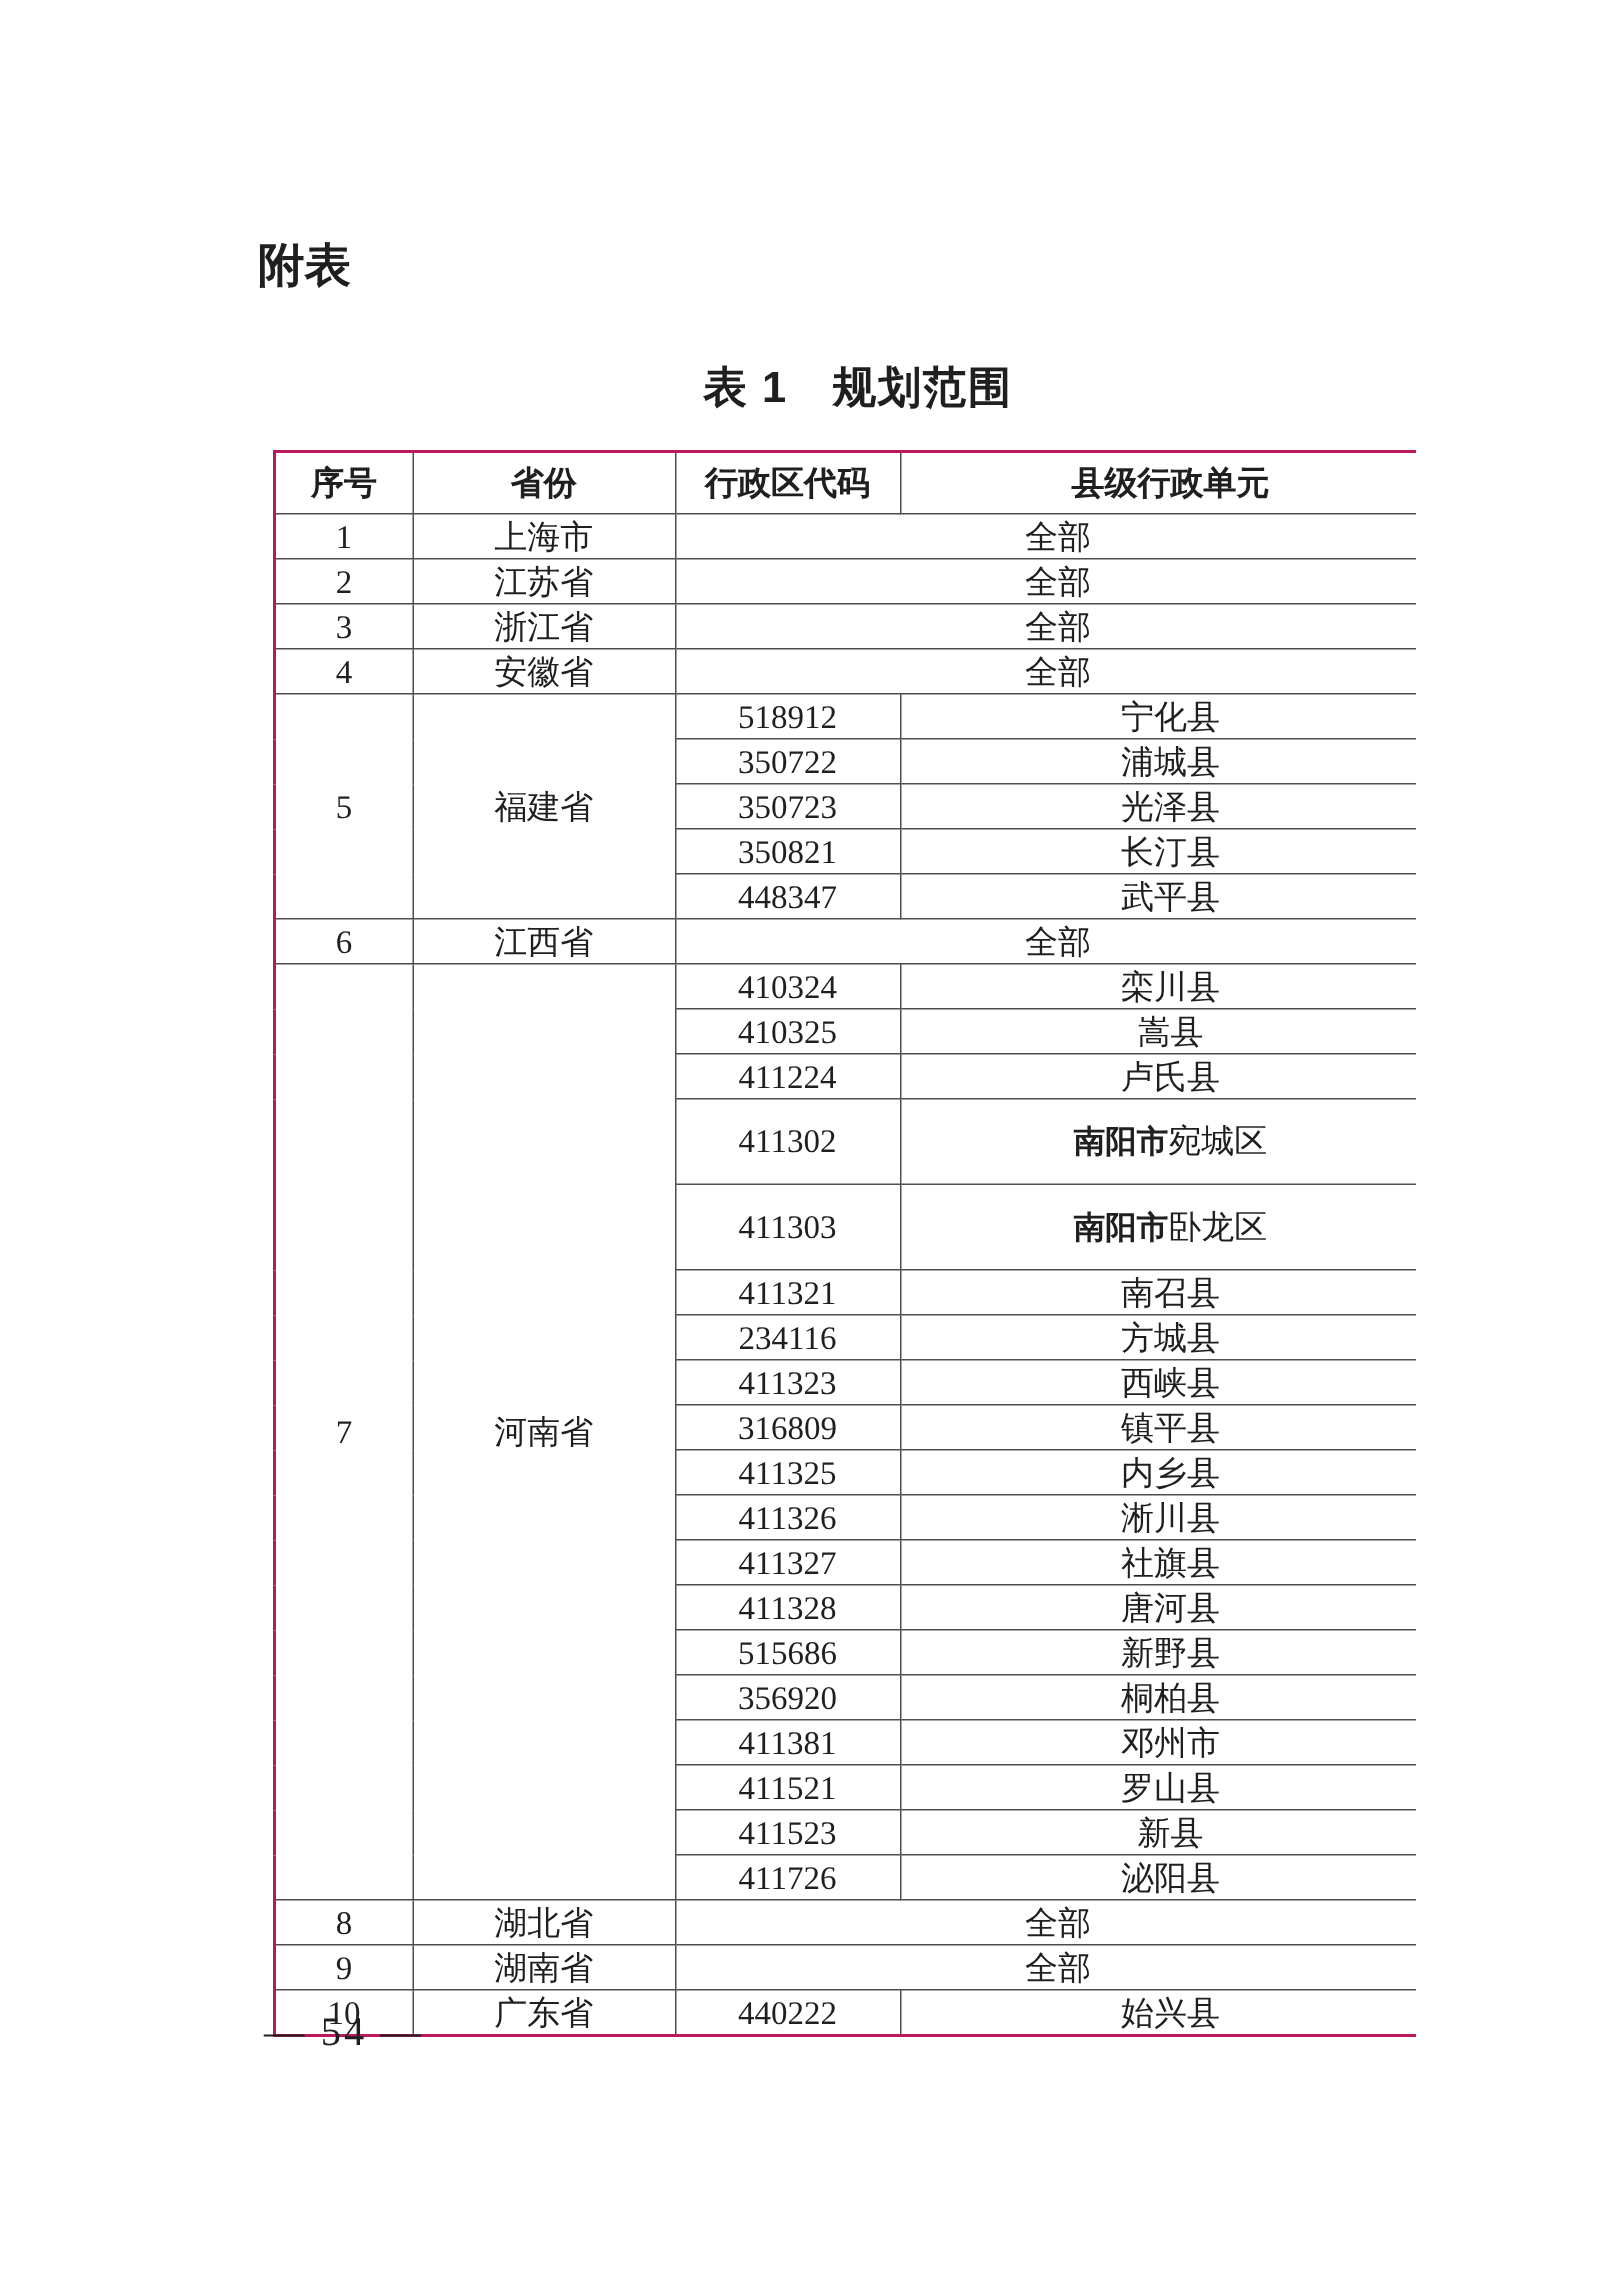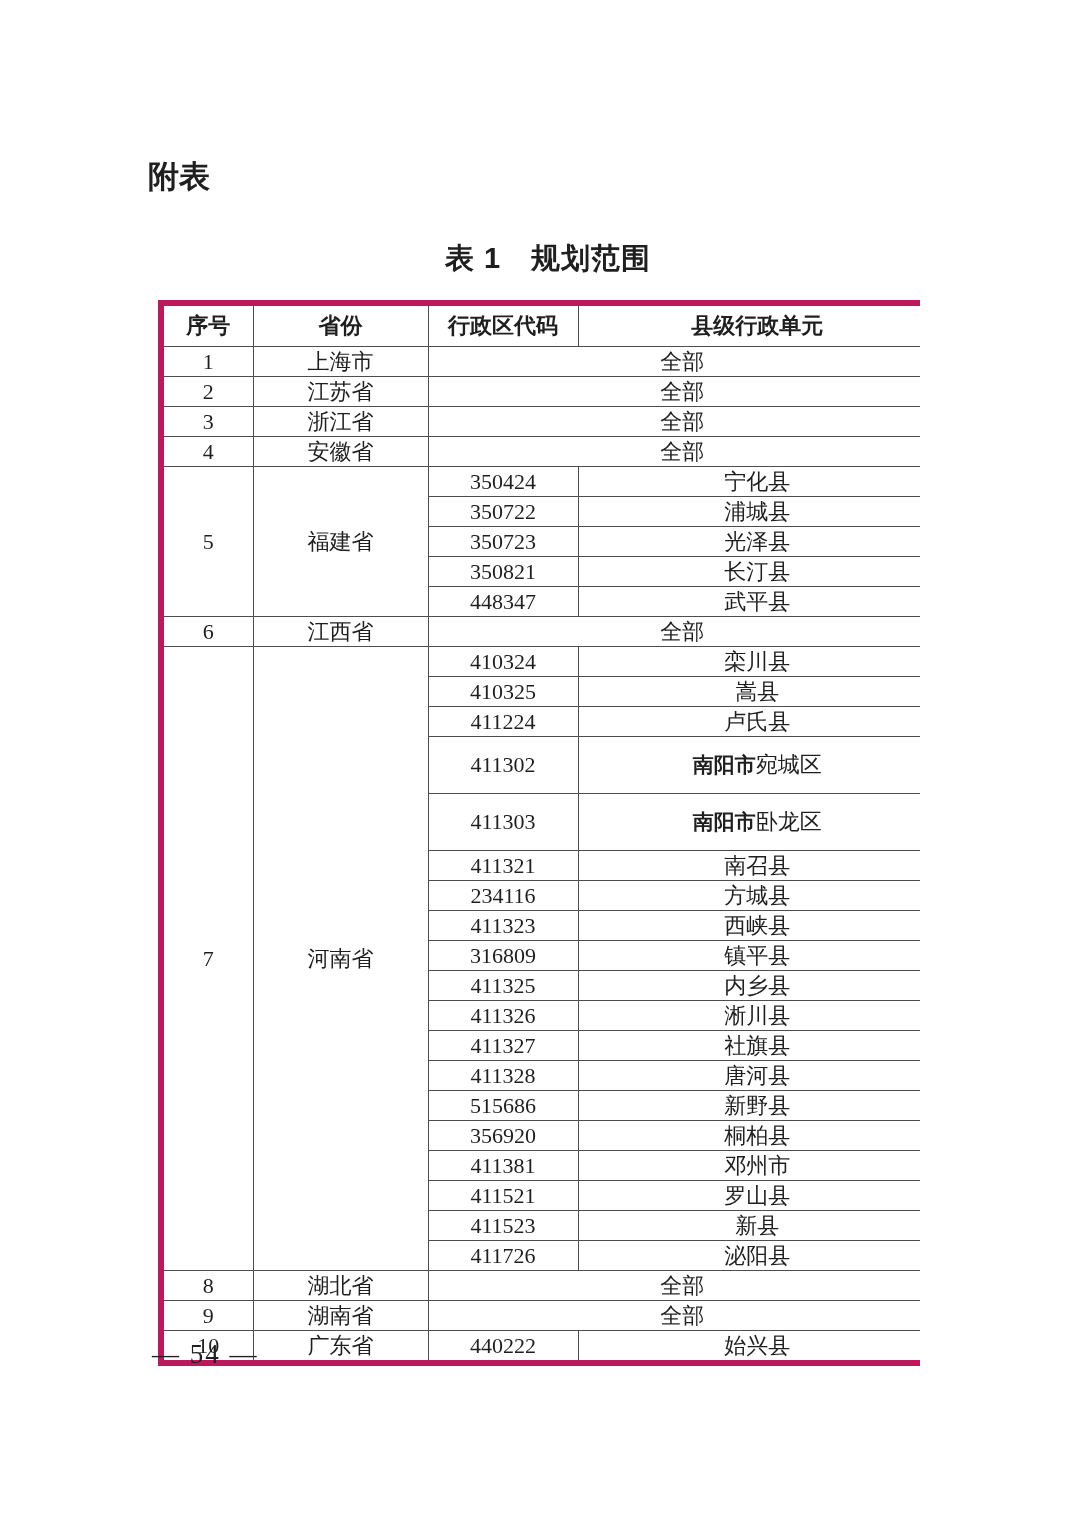--- a/index.html
+++ b/index.html
@@ -4,20 +4,21 @@
 <style>
   html, body { margin: 0; padding: 0; background: #ffffff; }
   .page {
     position: relative;
     width: 920px;
     height: 1527px;
     background: #ffffff;
     font-family: "Liberation Serif", "DejaVu Serif", serif;
     color: #1f1f1f;
     overflow: hidden;
+    margin-left: 24px;
   }
   .section-label {
     position: absolute;
     left: 148px;
     top: 160px;
     font-family: "Liberation Sans", "DejaVu Sans", sans-serif;
     font-weight: 700;
     font-size: 31px;
     line-height: 1.1;
   }
@@ -32,21 +33,21 @@
     font-size: 29px;
     letter-spacing: 1px;
   }
   table.range-table {
     position: absolute;
     left: 158px;
     top: 300px;
     width: 778px;
     border-collapse: collapse;
     table-layout: fixed;
-    border: 6px solid #be185d;
+    border: 2px solid #be185d;
   }
   .range-table th, .range-table td {
     border: 1px solid #4d4d4d;
     text-align: center;
     vertical-align: middle;
     padding: 0;
     overflow: hidden;
   }
   .range-table thead th {
     height: 40px;
@@ -114,21 +115,21 @@
           <td colspan="2">全部</td>
         </tr>
         <tr>
           <td>4</td>
           <td>安徽省</td>
           <td colspan="2">全部</td>
         </tr>
         <tr>
           <td rowspan="5">5</td>
           <td rowspan="5">福建省</td>
-          <td>350424</td>
+          <td>518912</td>
           <td>宁化县</td>
         </tr>
         <tr>
           <td>350722</td>
           <td>浦城县</td>
         </tr>
         <tr>
           <td>350723</td>
           <td>光泽县</td>
         </tr>

